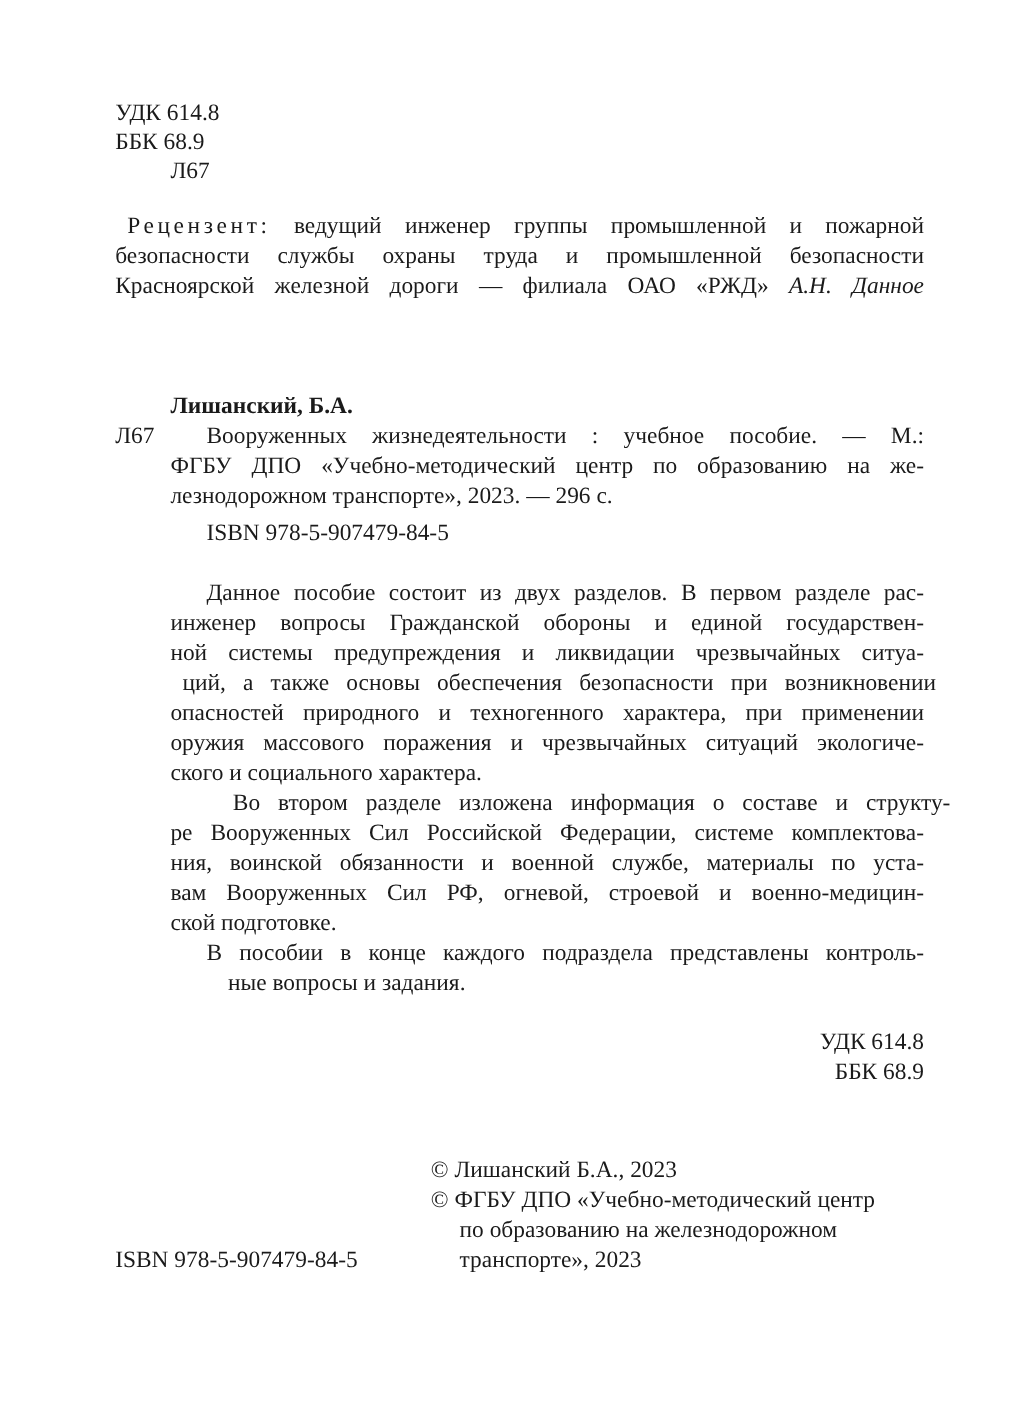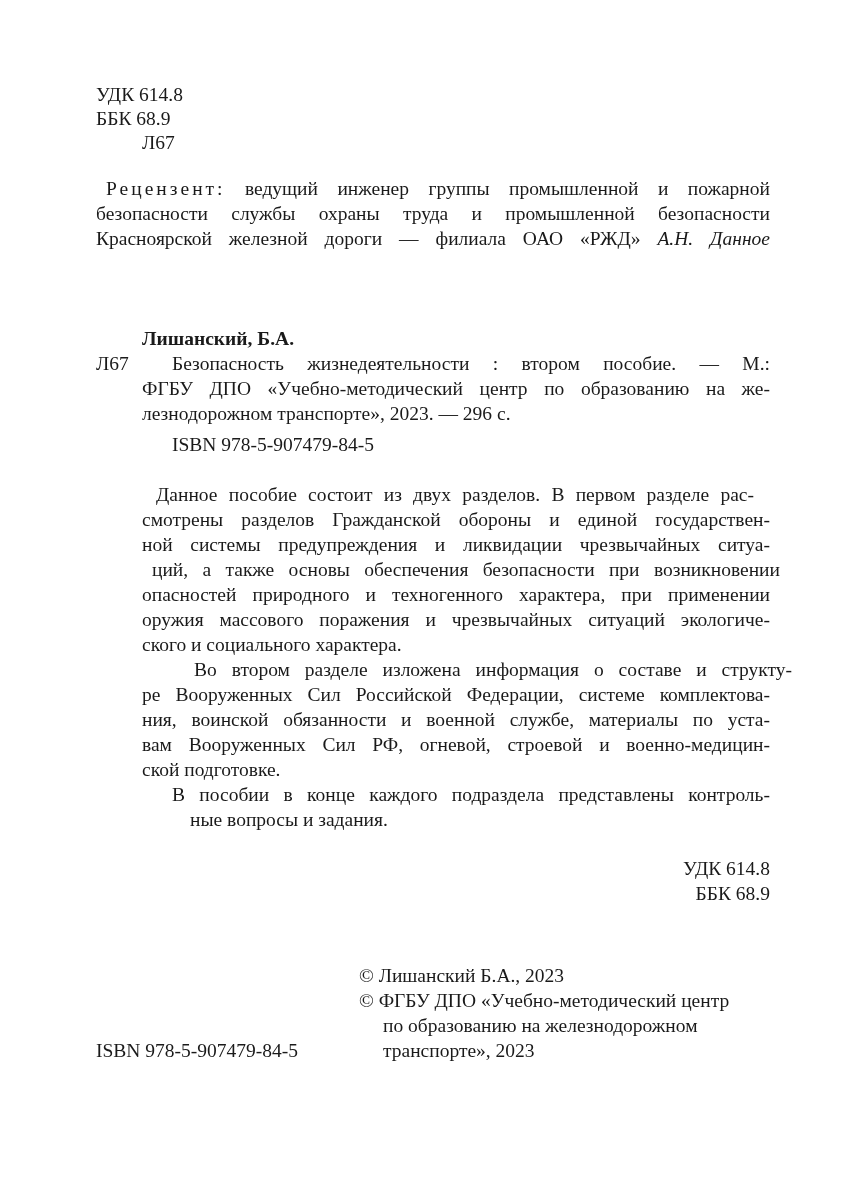--- a/index.html
+++ b/index.html
@@ -18,28 +18,28 @@
 <div class="abs" style="left:96px;top:84px;">УДК 614.8</div>
 <div class="abs" style="left:96px;top:108px;">ББК 68.9</div>
 <div class="abs" style="left:142px;top:132px;">Л67</div>
 
 <div class="line just" style="top:178px;"><span class="spaced">Рецензент:</span> <span>ведущий инженер группы промышленной и пожарной</span></div>
 <div class="line just" style="top:203px;">безопасности службы охраны труда и промышленной безопасности</div>
 <div class="line just" style="top:228px;"><span>Красноярской железной дороги — филиала ОАО «РЖД»</span> <span class="ital">А.Н. Данное</span></div>
 
 <div class="abs bold" style="left:142px;top:328px;">Лишанский, Б.А.</div>
 <div class="abs" style="left:96px;top:353px;">Л67</div>
-<div class="abs just" style="left:172px;top:353px;width:598px;">Безопасность жизнедеятельности : втором пособие. — М.:</div>
+<div class="abs just" style="left:172px;top:353px;width:598px;">Вооруженных жизнедеятельности : учебное пособие. — М.:</div>
 <div class="abs just" style="left:142px;top:378px;width:628px;">ФГБУ ДПО «Учебно-методический центр по образованию на же-</div>
 <div class="abs" style="left:142px;top:403px;">лезнодорожном транспорте», 2023. — 296 с.</div>
 <div class="abs" style="left:172px;top:434px;">ISBN 978-5-907479-84-5</div>
 
 <div>
-  <div class="abs just" style="left:156px;top:484px;width:598px;">Данное пособие состоит из двух разделов. В первом разделе рас-</div>
-  <div class="abs just" style="left:142px;top:509px;width:628px;">смотрены разделов Гражданской обороны и единой государствен-</div>
+  <div class="abs just" style="left:172px;top:484px;width:598px;">Данное пособие состоит из двух разделов. В первом разделе рас-</div>
+  <div class="abs just" style="left:142px;top:509px;width:628px;">инженер вопросы Гражданской обороны и единой государствен-</div>
   <div class="abs just" style="left:142px;top:534px;width:628px;">ной системы предупреждения и ликвидации чрезвычайных ситуа-</div>
   <div class="abs just" style="left:152px;top:559px;width:628px;">ций, а также основы обеспечения безопасности при возникновении</div>
   <div class="abs just" style="left:142px;top:584px;width:628px;">опасностей природного и техногенного характера, при применении</div>
   <div class="abs just" style="left:142px;top:609px;width:628px;">оружия массового поражения и чрезвычайных ситуаций экологиче-</div>
   <div class="abs" style="left:142px;top:634px;">ского и социального характера.</div>
   <div class="abs just" style="left:172px;top:659px;width:598px;margin-left:22px;">Во втором разделе изложена информация о составе и структу-</div>
   <div class="abs just" style="left:142px;top:684px;width:628px;">ре Вооруженных Сил Российской Федерации, системе комплектова-</div>
   <div class="abs just" style="left:142px;top:709px;width:628px;">ния, воинской обязанности и военной службе, материалы по уста-</div>
   <div class="abs just" style="left:142px;top:734px;width:628px;">вам Вооруженных Сил РФ, огневой, строевой и военно-медицин-</div>
   <div class="abs" style="left:142px;top:759px;">ской подготовке.</div>

